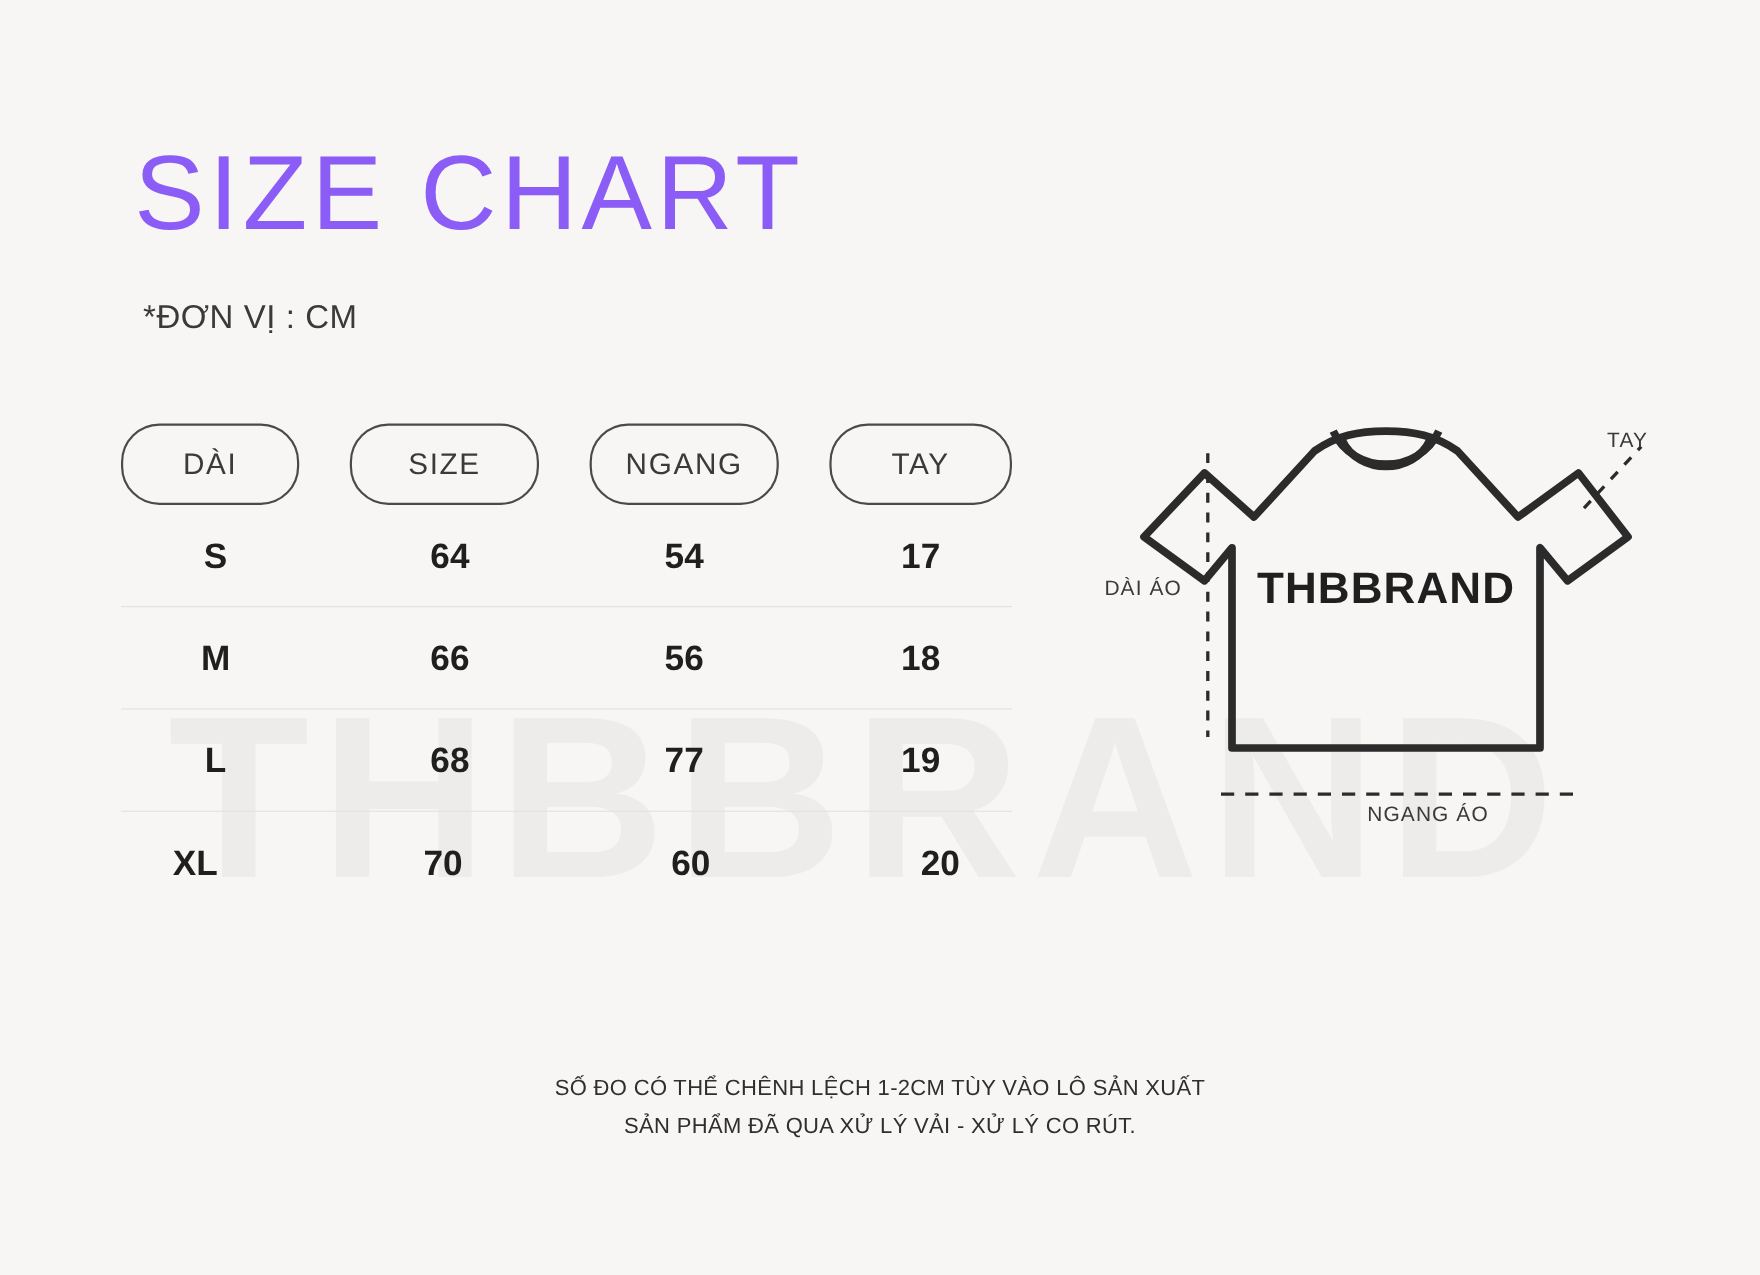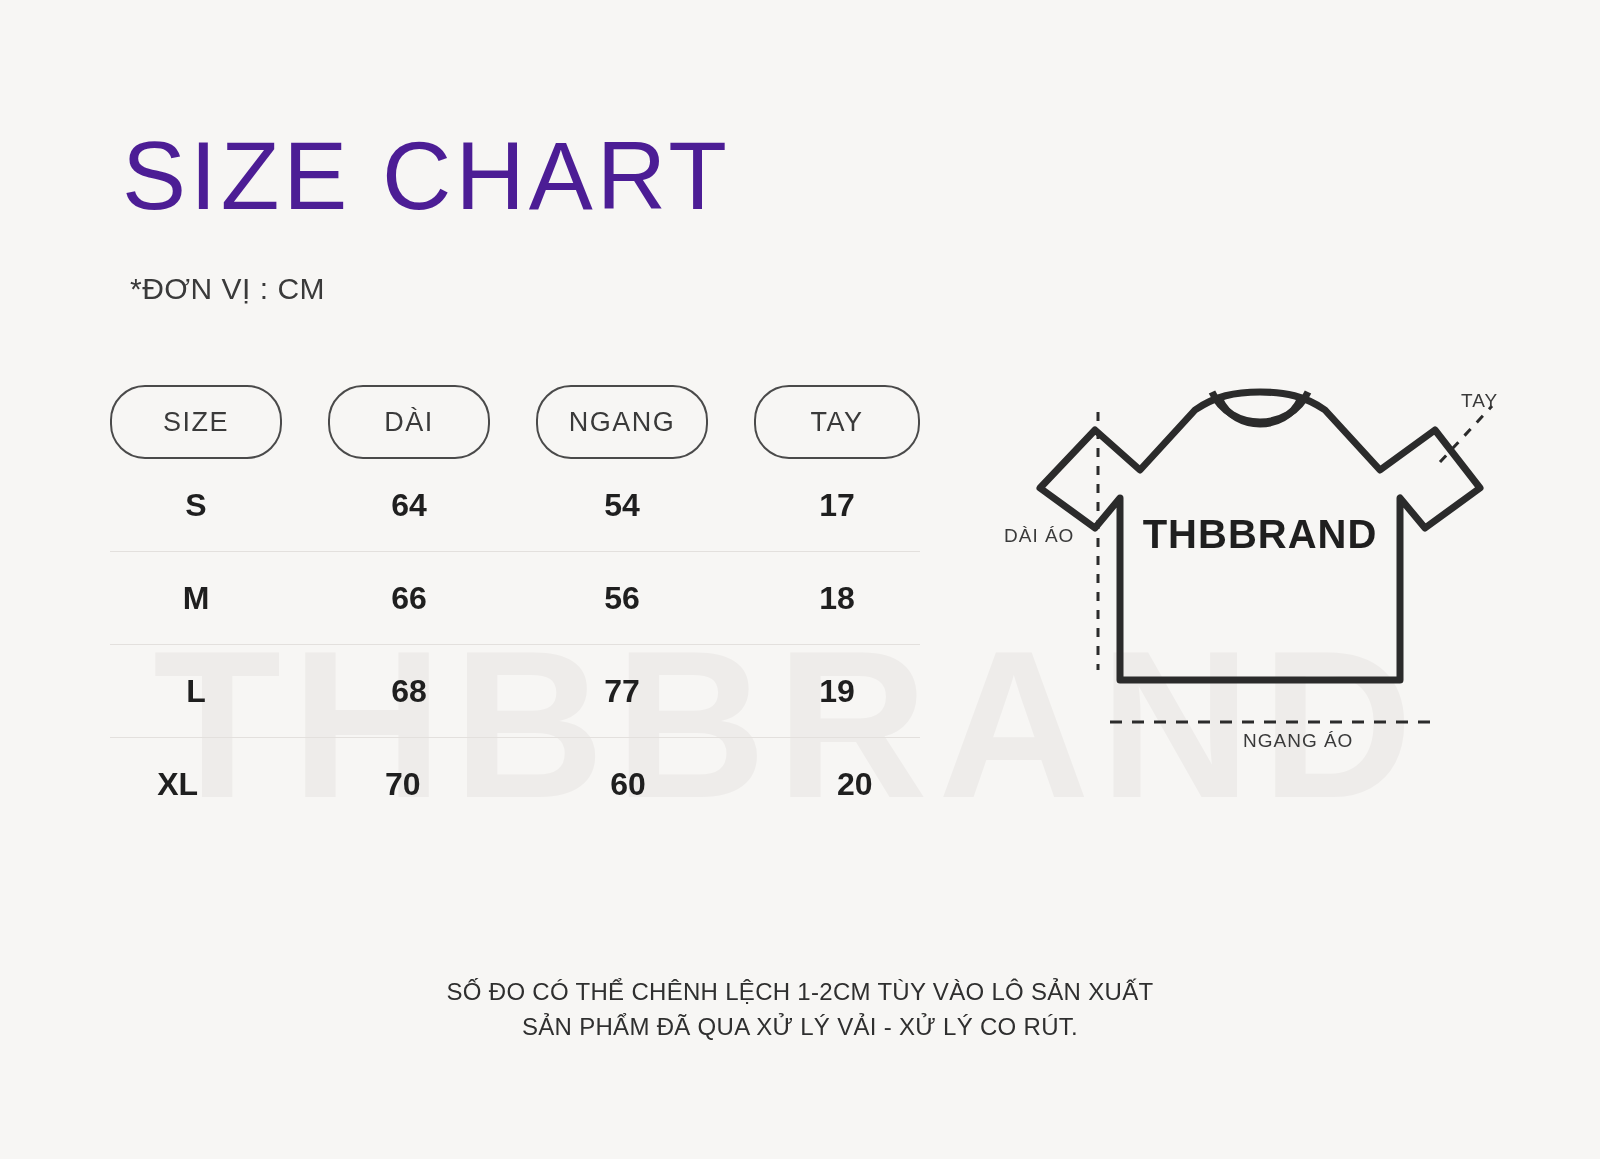--- a/index.html
+++ b/index.html
@@ -20,21 +20,21 @@
   }
 
   
   .title {
     position: absolute;
     left: 122px;
     top: 128px;
     font-size: 96px;
     letter-spacing: 4px;
     font-weight: 400;
-    color: #4c1d95;
+    color: #8b5cf6;
     line-height: 1;
     white-space: nowrap;
   }
   .subline {
     position: absolute;
     left: 130px;
     font-size: 30px;
     color: #3a3a3a;
     letter-spacing: 0.5px;
     white-space: nowrap;
@@ -128,43 +128,43 @@
   .dia-label.dai { left: 1004px; top: 525px; }
   .dia-label.tay { left: 1461px; top: 390px; }
   .dia-label.ngang { left: 1243px; top: 730px; }
 
   
   .note {
     position: absolute;
     left: 0;
     width: 1600px;
     text-align: center;
-    font-size: 24px;
+    font-size: 20px;
     color: #2f2f2f;
     letter-spacing: 0.3px;
     white-space: nowrap;
   }
   .note.l1 { top: 978px; }
   .note.l2 { top: 1013px; }
 </style>
 </head>
 <body>
 
 <div id="page">
 
   <div class="watermark">THBBRAND</div>
 
   <div class="title">SIZE CHART</div>
   <div class="subline one">*ĐƠN VỊ : CM</div>
 
   <div class="table-wrap">
 
     <div class="head-row">
+      <div class="head-cell c1">DÀI</div>
       <div class="head-cell c0">SIZE</div>
-      <div class="head-cell c1">DÀI</div>
       <div class="head-cell c2">NGANG</div>
       <div class="head-cell c3">TAY</div>
     </div>
 
     <div class="body-row">
       <div class="cell c0">S</div>
       <div class="cell c1">64</div>
       <div class="cell c2">54</div>
       <div class="cell c3">17</div>
     </div>

